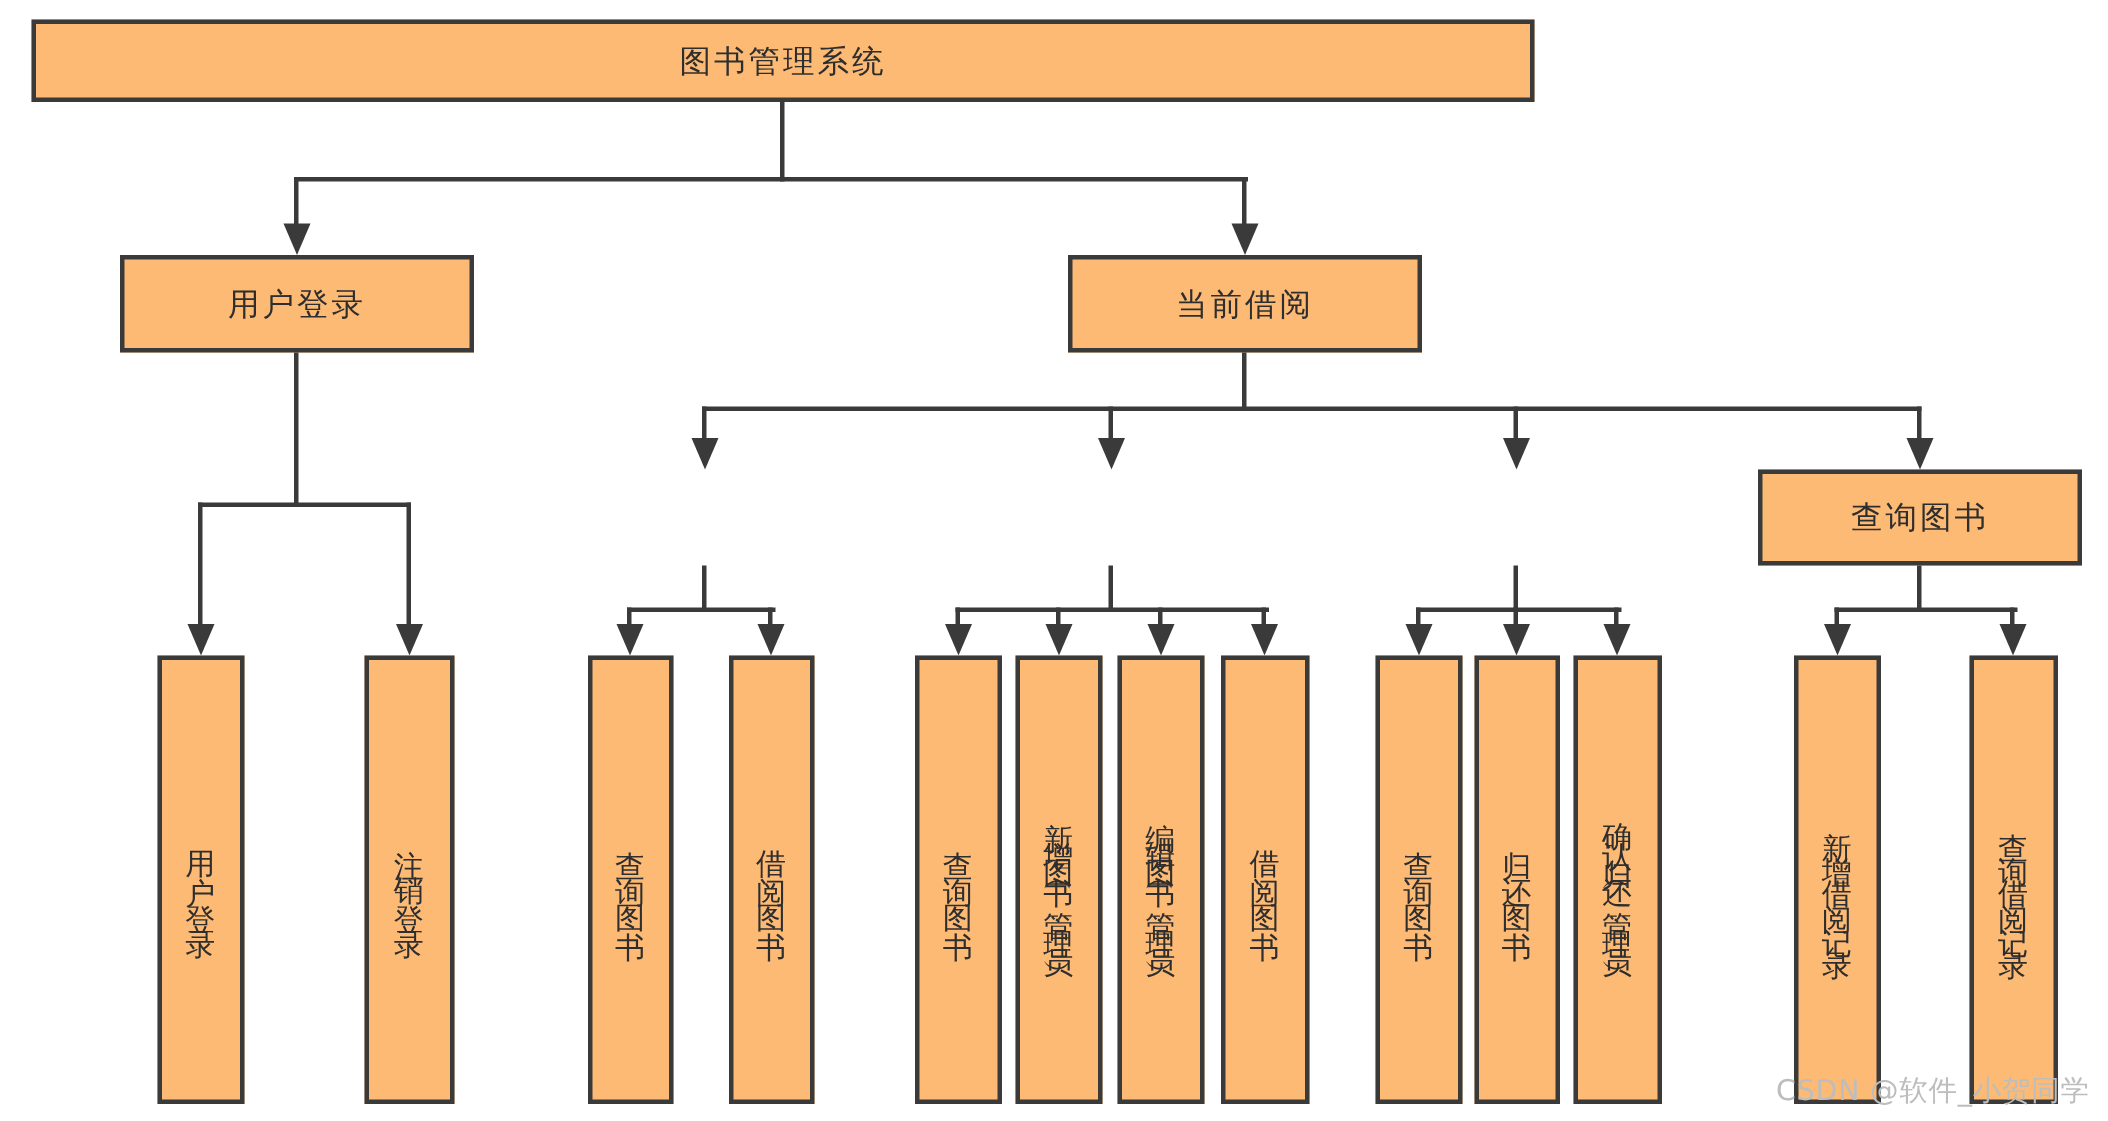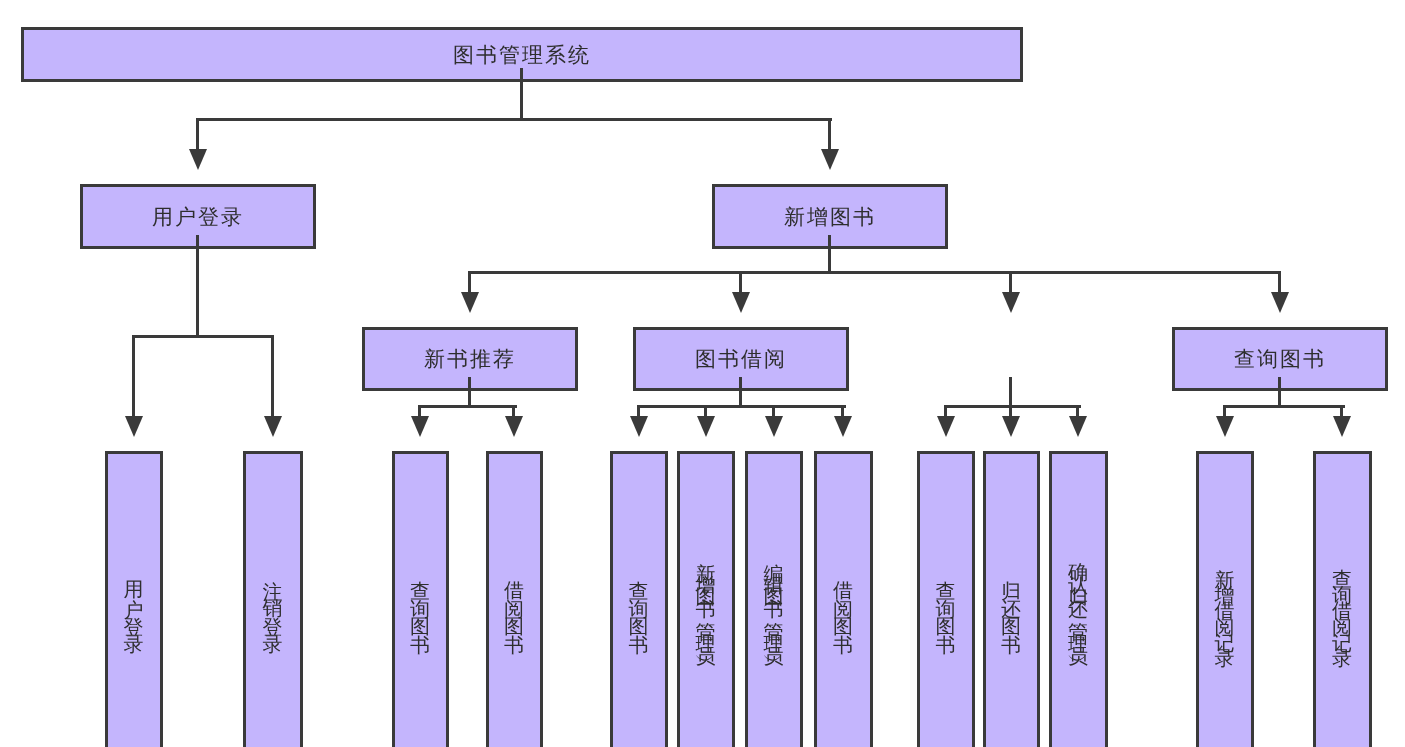--- a/index.html
+++ b/index.html
@@ -9,25 +9,24 @@
     height: 747px;
     background: #ffffff;
     font-family: "DejaVu Sans", sans-serif;
     color: #2e2e2e;
     overflow: hidden;
   }
   .box {
     position: absolute;
     box-sizing: border-box;
     border: 3px solid #3a3a3a;
-    background: #c4b5fd;
+    background: #fdba74;
     display: flex;
     align-items: center;
     justify-content: center;
-    margin-top: 14px;
   }
   .hlabel {
     font-size: 21px;
     letter-spacing: 2px;
     color: #2e2e2e;
     white-space: nowrap;
   }
   .vt {
     writing-mode: vertical-rl;
     text-orientation: mixed;
@@ -69,47 +68,41 @@
   <div class="line" style="left:196px; top:118px; width:636px; height:3px;"></div>
   <div class="line" style="left:196px; top:118px; width:3px; height:34px;"></div>
   <div class="line" style="left:828px; top:118px; width:3px; height:34px;"></div>
   <div class="arrow" style="left:189px; top:149px;"></div>
   <div class="arrow" style="left:821px; top:149px;"></div>
 
   <div class="box" style="left:80px; top:170px; width:236px; height:65px;">
     <span class="hlabel">用户登录</span>
   </div>
   <div class="box" style="left:712px; top:170px; width:236px; height:65px;">
-    <span class="hlabel">新增图书</span>
+    <span class="hlabel">当前借阅</span>
   </div>
 
   <div class="line" style="left:196px; top:235px; width:3px; height:103px;"></div>
   <div class="line" style="left:132px; top:335px; width:142px; height:3px;"></div>
   <div class="line" style="left:132px; top:335px; width:3px; height:83px;"></div>
   <div class="line" style="left:271px; top:335px; width:3px; height:83px;"></div>
   <div class="arrow" style="left:125px; top:416px;"></div>
   <div class="arrow" style="left:264px; top:416px;"></div>
 
   <div class="line" style="left:828px; top:235px; width:3px; height:39px;"></div>
   <div class="line" style="left:468px; top:271px; width:813px; height:3px;"></div>
   <div class="line" style="left:468px; top:271px; width:3px; height:24px;"></div>
   <div class="line" style="left:739px; top:271px; width:3px; height:24px;"></div>
   <div class="line" style="left:1009px; top:271px; width:3px; height:24px;"></div>
   <div class="line" style="left:1278px; top:271px; width:3px; height:24px;"></div>
   <div class="arrow" style="left:461px; top:292px;"></div>
   <div class="arrow" style="left:732px; top:292px;"></div>
   <div class="arrow" style="left:1002px; top:292px;"></div>
   <div class="arrow" style="left:1271px; top:292px;"></div>
 
-  <div class="box" style="left:362px; top:313px; width:216px; height:64px;">
-    <span class="hlabel">新书推荐</span>
-  </div>
-  <div class="box" style="left:633px; top:313px; width:216px; height:64px;">
-    <span class="hlabel">图书借阅</span>
-  </div>
   <div class="box" style="left:1172px; top:313px; width:216px; height:64px;">
     <span class="hlabel">查询图书</span>
   </div>
 
   <div class="line" style="left:468px; top:377px; width:3px; height:31px;"></div>
   <div class="line" style="left:418px; top:405px; width:99px; height:3px;"></div>
   <div class="line" style="left:418px; top:405px; width:3px; height:14px;"></div>
   <div class="line" style="left:512px; top:405px; width:3px; height:14px;"></div>
   <div class="arrow" style="left:411px; top:416px;"></div>
   <div class="arrow" style="left:505px; top:416px;"></div>
@@ -178,14 +171,15 @@
     <span class="vt tight">确认归还（管理员）</span>
   </div>
 
   <div class="box" style="left:1196px; top:437px; width:58px; height:299px;">
     <span class="vt mid">新增借阅记录</span>
   </div>
   <div class="box" style="left:1313px; top:437px; width:59px; height:299px;">
     <span class="vt mid">查询借阅记录</span>
   </div>
 
+  <div class="watermark">CSDN @软件_小贺同学</div>
 
 </div>
 
 </body></html>

